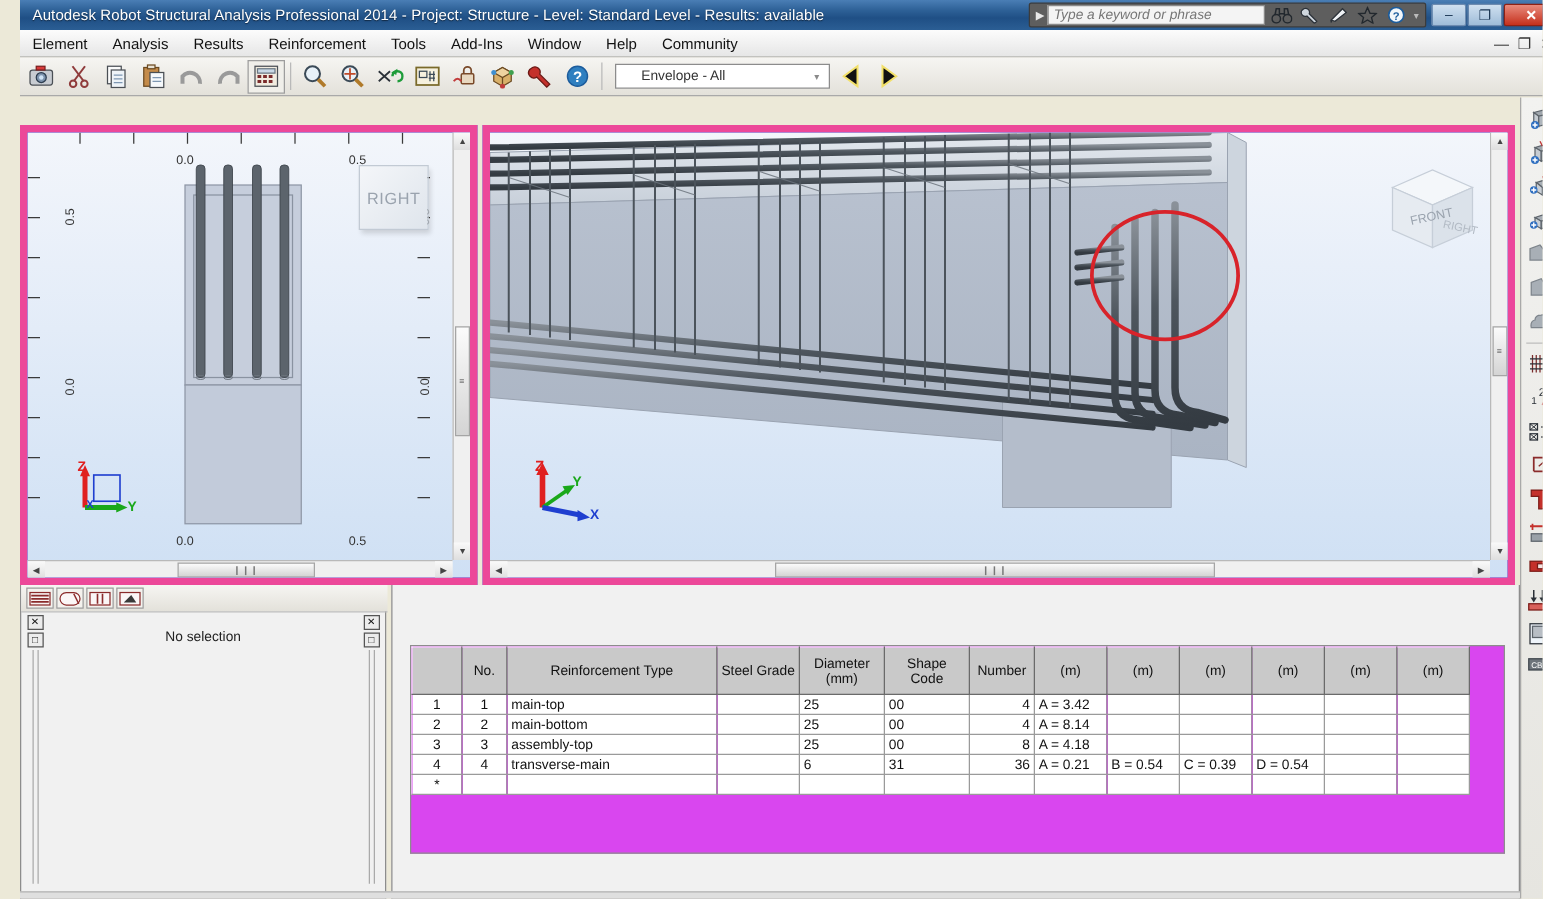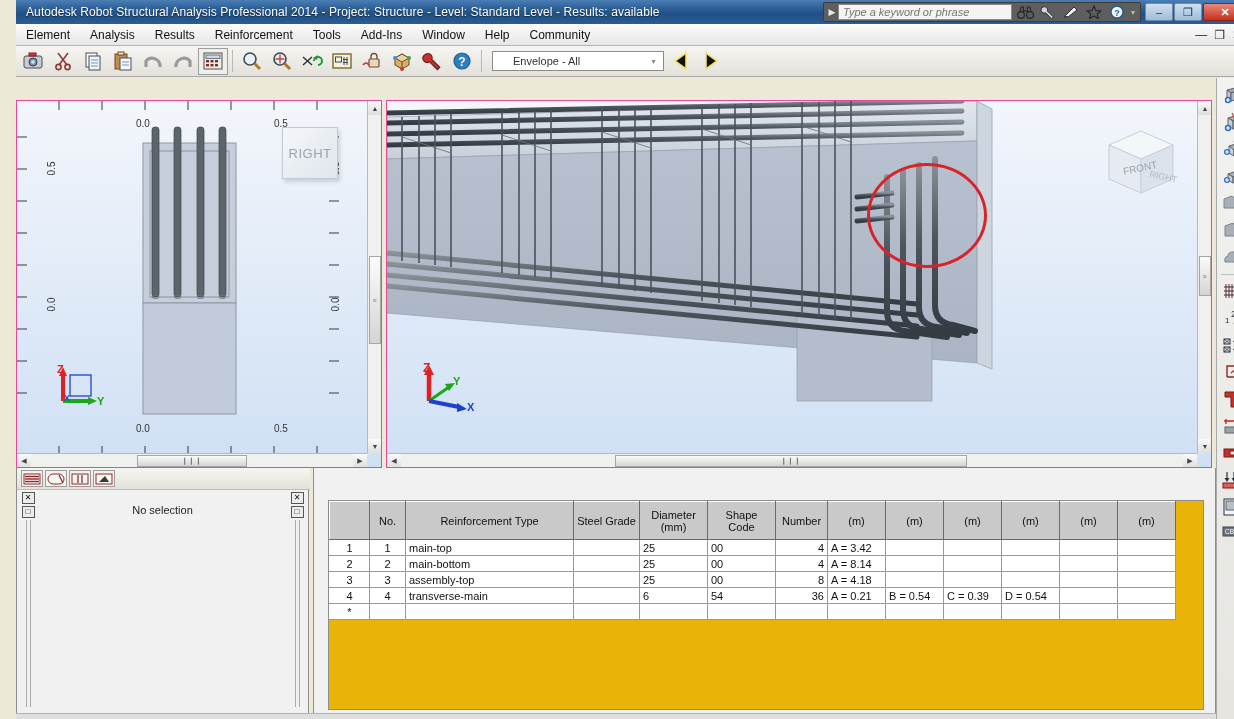--- a/index.html
+++ b/index.html
@@ -115,21 +115,21 @@
     height: 21px; background: #ffffff; font-size: 12px;
     border-color: #6e6e6e; position: relative; z-index: 3;
   }
 
   
   .viewarea {
     position: absolute; left: 0; top: 100px; width: 1200px; height: 368px;
     display: flex;
   }
   .vp {
-    position: relative; background: #3b82f6; border: 1px solid #ec4899;
+    position: relative; background: #3b82f6; border: 6px solid #ec4899;
     overflow: hidden;
   }
   .vp-left { width: 366px; height: 368px; margin-right: 4px; }
   .vp-right { width: 826px; height: 368px; }
   .vp-canvas {
     position: absolute; left: 0; top: 0; right: 0; bottom: 0;
     background: linear-gradient(to bottom, #f3f6fb 0%, #e8eff9 30%, #cfe0f4 100%);
   }
   .vscroll {
     position: absolute; right: 0; top: 0; width: 14px; bottom: 14px;
@@ -226,22 +226,22 @@
   }
   .dtab {
     height: 18px; padding: 0 8px; font-size: 11px; color: #111;
     background: linear-gradient(to bottom,#fafafa,#dcdcdc);
     border: 1px solid #8f8f8f; border-bottom: none;
     display: flex; align-items: center; margin-right: 2px; cursor: pointer;
   }
   .dtab.active { height: 21px; background: #fff; border-color: #6e6e6e; }
 
   .grid-wrap {
-    position: absolute; left: 14px; top: 32px; width: 876px; height: 210px;
-    background: #eab308; border: 1px solid #8d8d8d; overflow: hidden;
+    position: absolute; left: 14px; top: 48px; width: 876px; height: 167px;
+    background: #d946ef; border: 1px solid #8d8d8d; overflow: hidden;
   }
   table.grid { border-collapse: collapse; table-layout: fixed; }
   table.grid th {
     background: #c9c9c9; border: 1px solid #fff; border-right-color: #6a6a6a;
     border-bottom-color: #6a6a6a; font-size: 11px; font-weight: normal;
     color: #111; height: 38px; padding: 1px 3px; text-align: center;
   }
   table.grid td {
     border-right: 1px solid #9a9a9a; border-bottom: 1px solid #9a9a9a;
     font-size: 11px; color: #111; height: 16px; padding: 0 3px;
@@ -824,21 +824,21 @@
               <td></td>
               <td></td>
               <td></td>
             </tr>
             <tr>
               <td class="rowhdr">4</td>
               <td class="num">4</td>
               <td>transverse-main</td>
               <td></td>
               <td>6</td>
-              <td>54</td>
+              <td>31</td>
               <td class="right">36</td>
               <td>A = 0.21</td>
               <td>B = 0.54</td>
               <td>C = 0.39</td>
               <td>D = 0.54</td>
               <td></td>
               <td></td>
             </tr>
             <tr>
               <td class="rowhdr">*</td>

